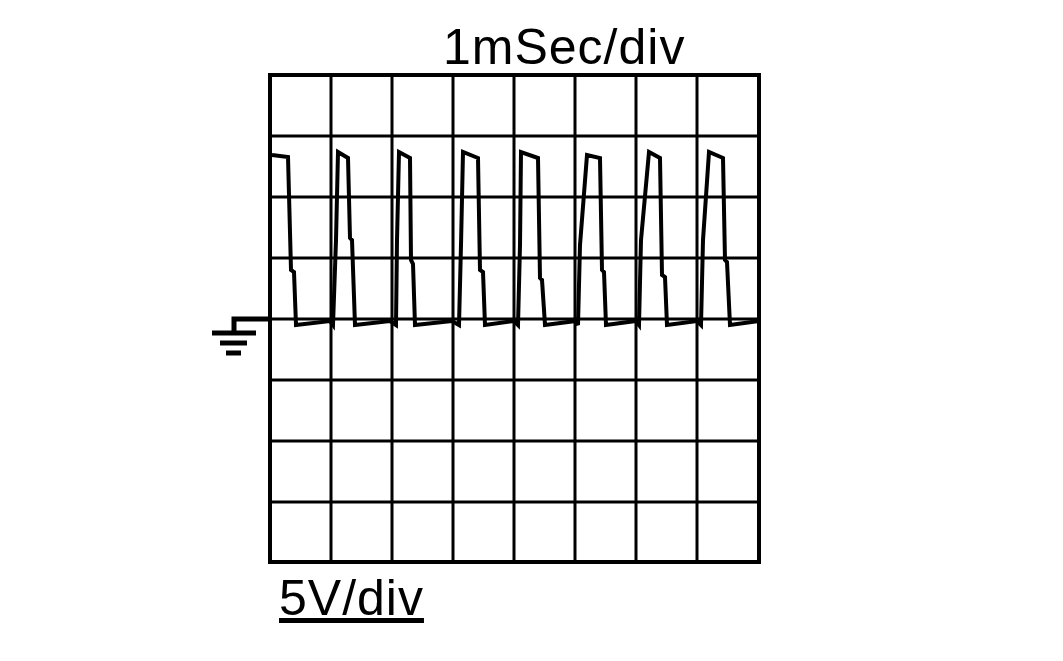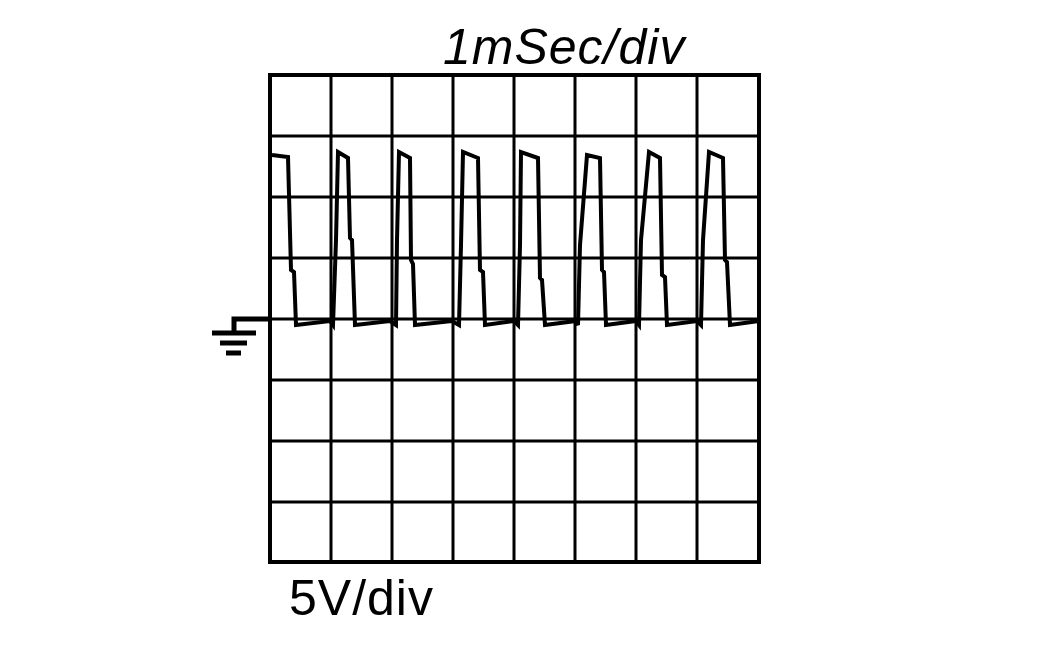--- a/index.html
+++ b/index.html
@@ -1,19 +1,19 @@
 <!DOCTYPE html>
 <html><head>
   <meta charset="utf-8">
   <style>
     html, body { margin: 0; padding: 0; background: #ffffff; }
     body { width: 1063px; height: 661px; position: relative; overflow: hidden; font-family: "Liberation Sans", sans-serif; }
     .label { position: absolute; color: #000; font-size: 50px; line-height: 1; letter-spacing: 1px; }
-    #time-label { left: 443px; top: 22px; font-style: italic; }
-    #volt-label { left: 289px; top: 573px; }
+    #time-label { left: 443px; top: 22px; }
+    #volt-label { left: 279px; top: 573px; text-decoration: underline; }
     svg { position: absolute; left: 0; top: 0; }
   </style>
 </head>
 <body>
 
 <div class="label" id="time-label">1mSec/div</div>
 <div class="label" id="volt-label">5V/div</div>
 
 <svg width="1063" height="661">
 

